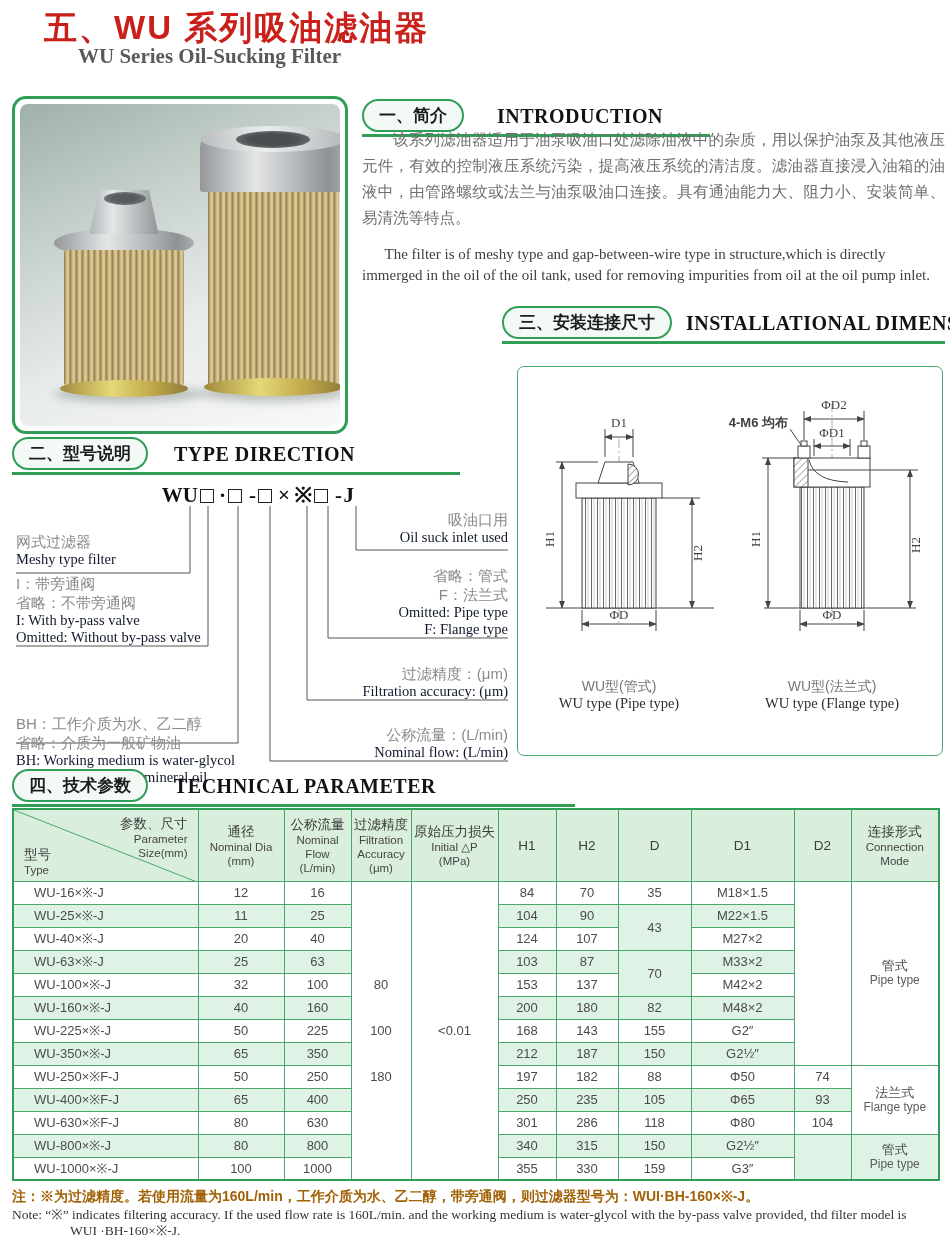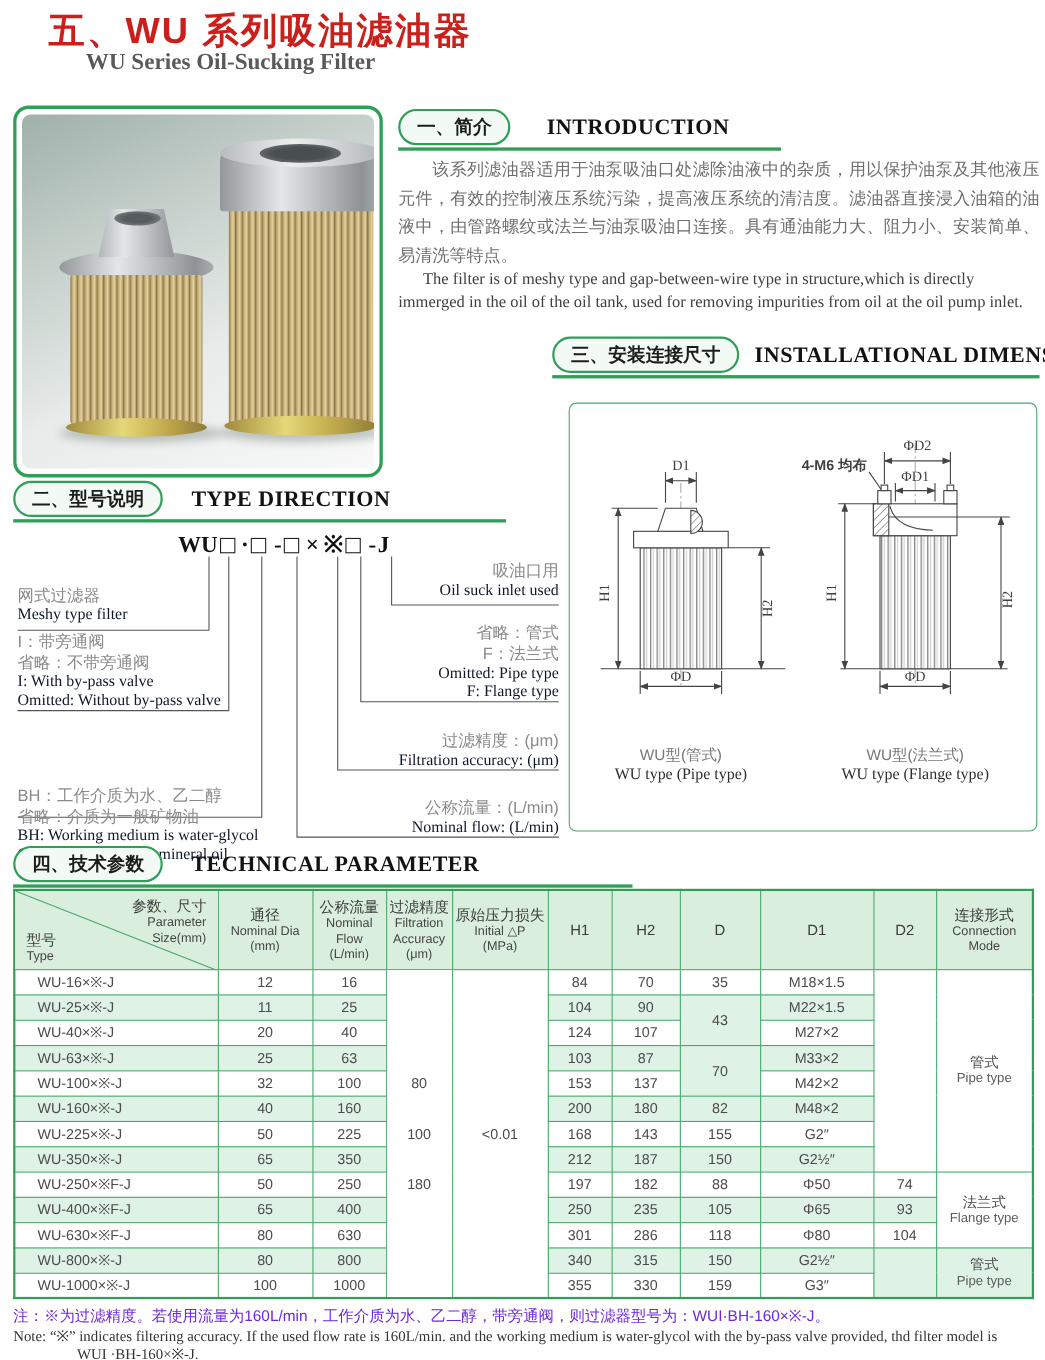--- a/index.html
+++ b/index.html
@@ -38,21 +38,21 @@
   .sf-rim { position:absolute; left:40px; top:276px; width:128px; height:17px; border-radius:50%; }
   .tf-cap { position:absolute; left:180px; top:32px; width:146px; height:56px; border-radius:10px 10px 3px 3px; }
   .tf-cap-top { position:absolute; left:180px; top:22px; width:146px; height:26px; border-radius:50%;
                 background:linear-gradient(90deg,#b9bcbe,#eceeee 45%,#b4b7b9); }
   .tf-hole { position:absolute; left:216px; top:27px; width:74px; height:17px; border-radius:50%;
              background:radial-gradient(#494e51 45%,#7e8386); }
   .tf-body { position:absolute; left:188px; top:86px; width:131px; height:198px; border-radius:2px; }
   .tf-rim { position:absolute; left:184px; top:274px; width:139px; height:18px; border-radius:50%; }
 
   
-  .intro-cn { position:absolute; left:362px; top:142px; width:583px; font-size:15.5px; color:#6e6e6e;
+  .intro-cn { position:absolute; left:362px; top:127px; width:583px; font-size:15.5px; color:#6e6e6e;
               line-height:26px; text-align:justify; text-indent:2em; }
   .intro-en { position:absolute; left:362px; top:244px; width:583px; font-family:"Liberation Serif",serif;
               font-size:15px; color:#3f3f3f; line-height:21px; text-indent:1.5em; }
 
   
   .install-box { position:absolute; left:517px; top:366px; width:426px; height:390px;
                  border:1.5px solid #4aa76c; border-radius:7px; background:#fff; }
   .install-svg text.cjk { font-family:"Liberation Sans",sans-serif; }
 
   
@@ -89,21 +89,21 @@
   .ptable td.filt div:nth-child(1){ top:95px; } .ptable td.filt div:nth-child(2){ top:141px; }
   .ptable td.filt div:nth-child(3){ top:187px; }
   .ptable td.conn div:first-child { font-size:13px; color:#4c4c4c; }
   .ptable td.conn div:last-child { font-size:12px; color:#5c5c5c; }
   .th-corner { position:relative; }
   .th-corner .diag { position:absolute; left:0; top:0; }
   .corner-top { position:absolute; right:10px; top:5px; text-align:right; }
   .corner-bottom { position:absolute; left:10px; bottom:4px; text-align:left; }
 
   
-  .note-cn { position:absolute; left:12px; top:1186px; font-size:14px; color:#6d28d9; white-space:nowrap; }
+  .note-cn { position:absolute; left:12px; top:1186px; font-size:14px; color:#a16207; white-space:nowrap;font-weight:bold; }
   .note-en1 { position:absolute; left:12px; top:1205px; font-family:"Liberation Serif",serif;
               font-size:13.5px; color:#333; white-space:nowrap; }
   .note-en2 { position:absolute; left:70px; top:1221px; font-family:"Liberation Serif",serif;
               font-size:13.5px; color:#333; }
 </style>
 </head>
 <body>
 
 <div class="page">
 

